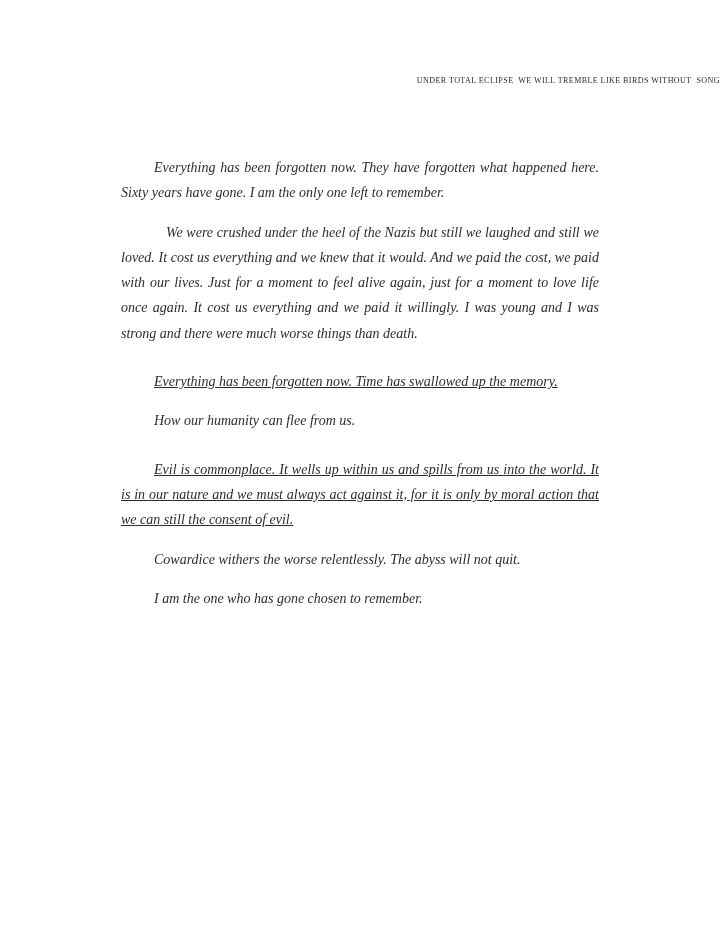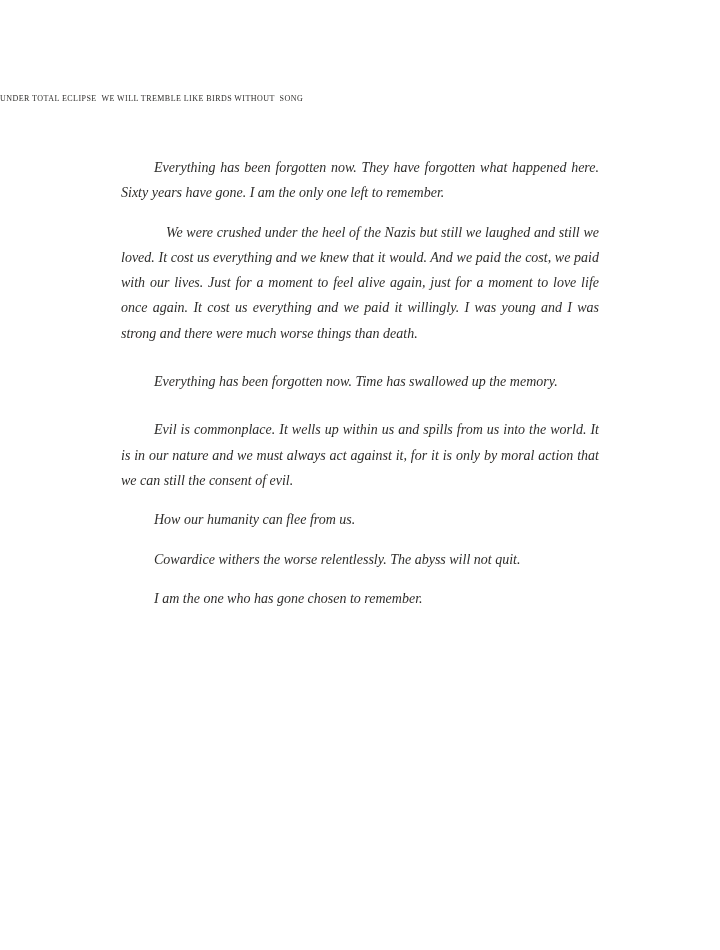--- a/index.html
+++ b/index.html
@@ -14,24 +14,24 @@
   .page {
     position: relative;
     width: 720px;
     height: 950px;
     background: var(--paper);
     font-family: "Liberation Serif", serif;
     overflow: hidden;
   }
   .running-header {
     position: absolute;
-    top: 94px;
+    top: 76px;
     left: 0;
     right: 0;
-    text-align: left;
+    text-align: right;
     font-size: 8px;
     font-weight: 400;
     letter-spacing: 0.45px;
     color: var(--ink);
     white-space: pre-wrap;
   }
   .body-text {
     position: absolute;
     top: 141px;
     left: 107px;
@@ -44,32 +44,33 @@
     line-height: 25.3px;
     text-align: justify;
     text-indent: 33px;
     color: var(--ink);
   }
   .para.indent-deep {
     text-indent: 45px;
   }
   .para.section-start {
     margin-top: 23px;
+    text-decoration: underline;
   }
 </style>
 </head>
 <body>
 
 <div class="page">
 
   <div class="running-header">UNDER TOTAL ECLIPSE  WE WILL TREMBLE LIKE BIRDS WITHOUT  SONG</div>
 
   <div class="body-text">
     <p class="para">Everything has been forgotten now. They have forgotten what happened here. Sixty years have gone. I am the only one left to remember.</p>
     <p class="para indent-deep">We were crushed under the heel of the Nazis but still we laughed and still we loved. It cost us everything and we knew that it would. And we paid the cost, we paid with our lives. Just for a moment to feel alive again, just for a moment to love life once again. It cost us everything and we paid it willingly. I was young and I was strong and there were much worse things than death.</p>
     <p class="para section-start">Everything has been forgotten now. Time has swallowed up the memory.</p>
+    <p class="para">How our humanity can flee from us.</p>
     <p class="para section-start">Evil is commonplace. It wells up within us and spills from us into the world. It is in our nature and we must always act against it, for it is only by moral action that we can still the consent of evil.</p>
-    <p class="para">How our humanity can flee from us.</p>
     <p class="para">Cowardice withers the worse relentlessly. The abyss will not quit.</p>
     <p class="para">I am the one who has gone chosen to remember.</p>
   </div>
 
 </div>
 
 </body></html>

